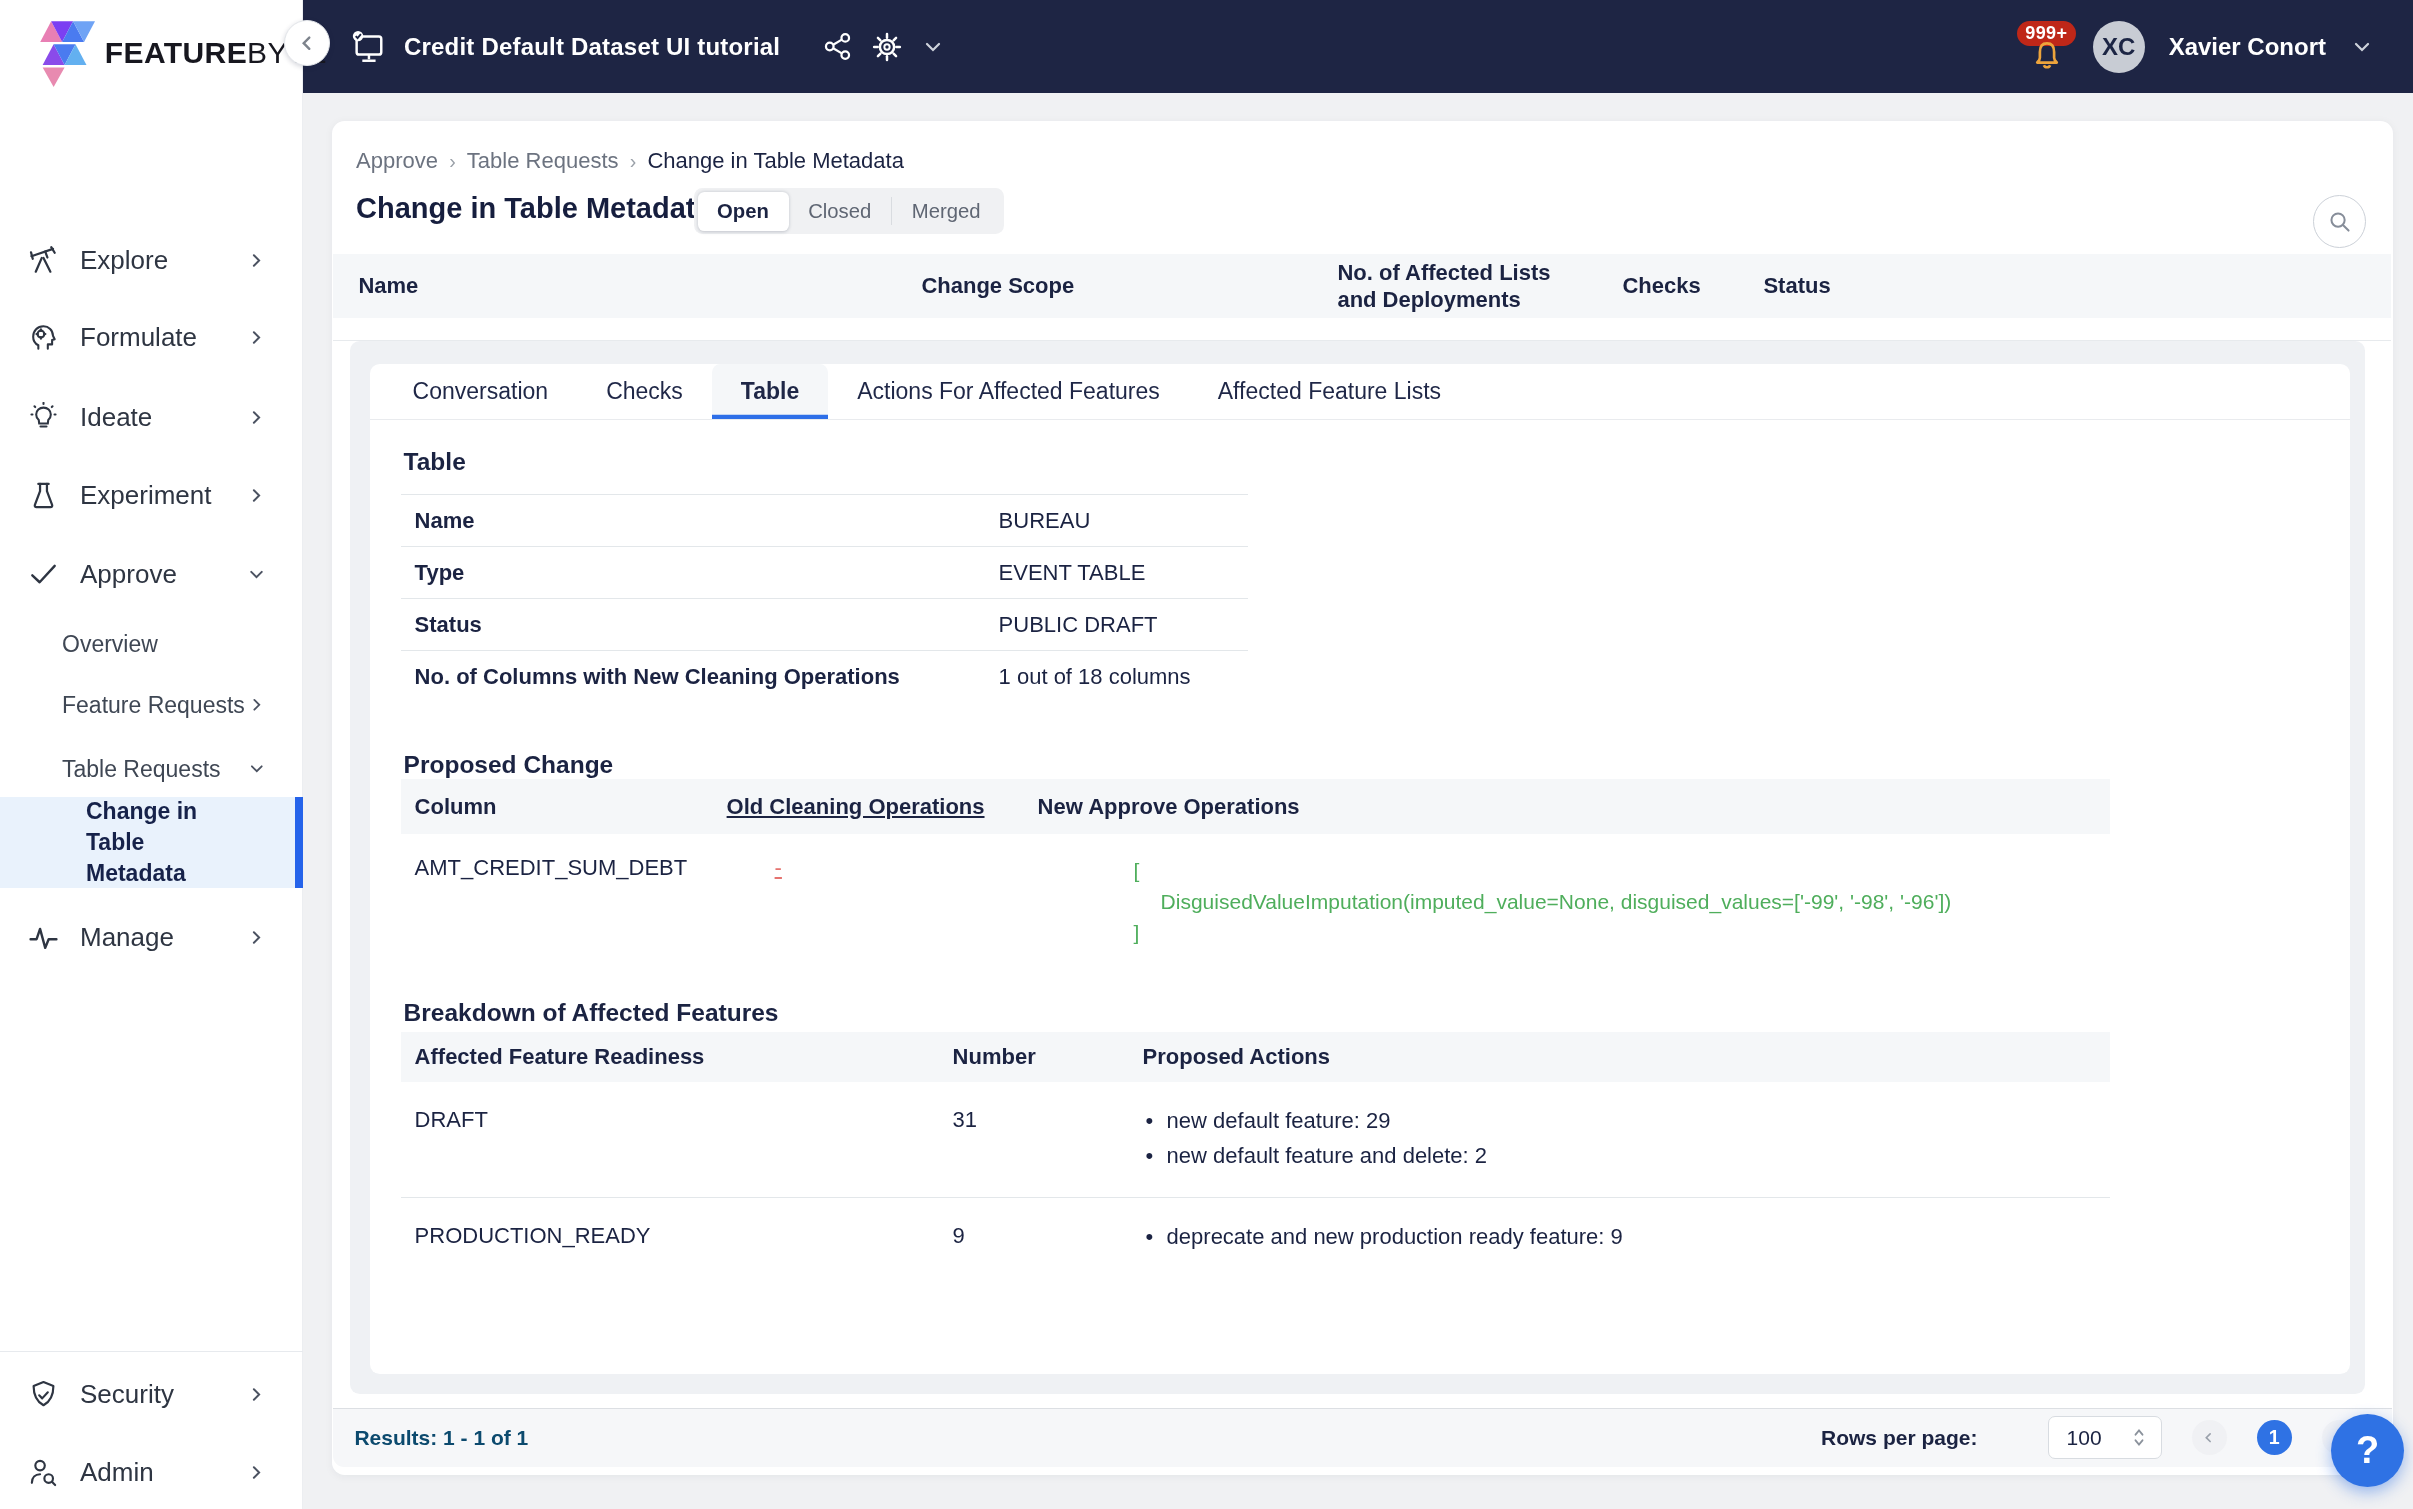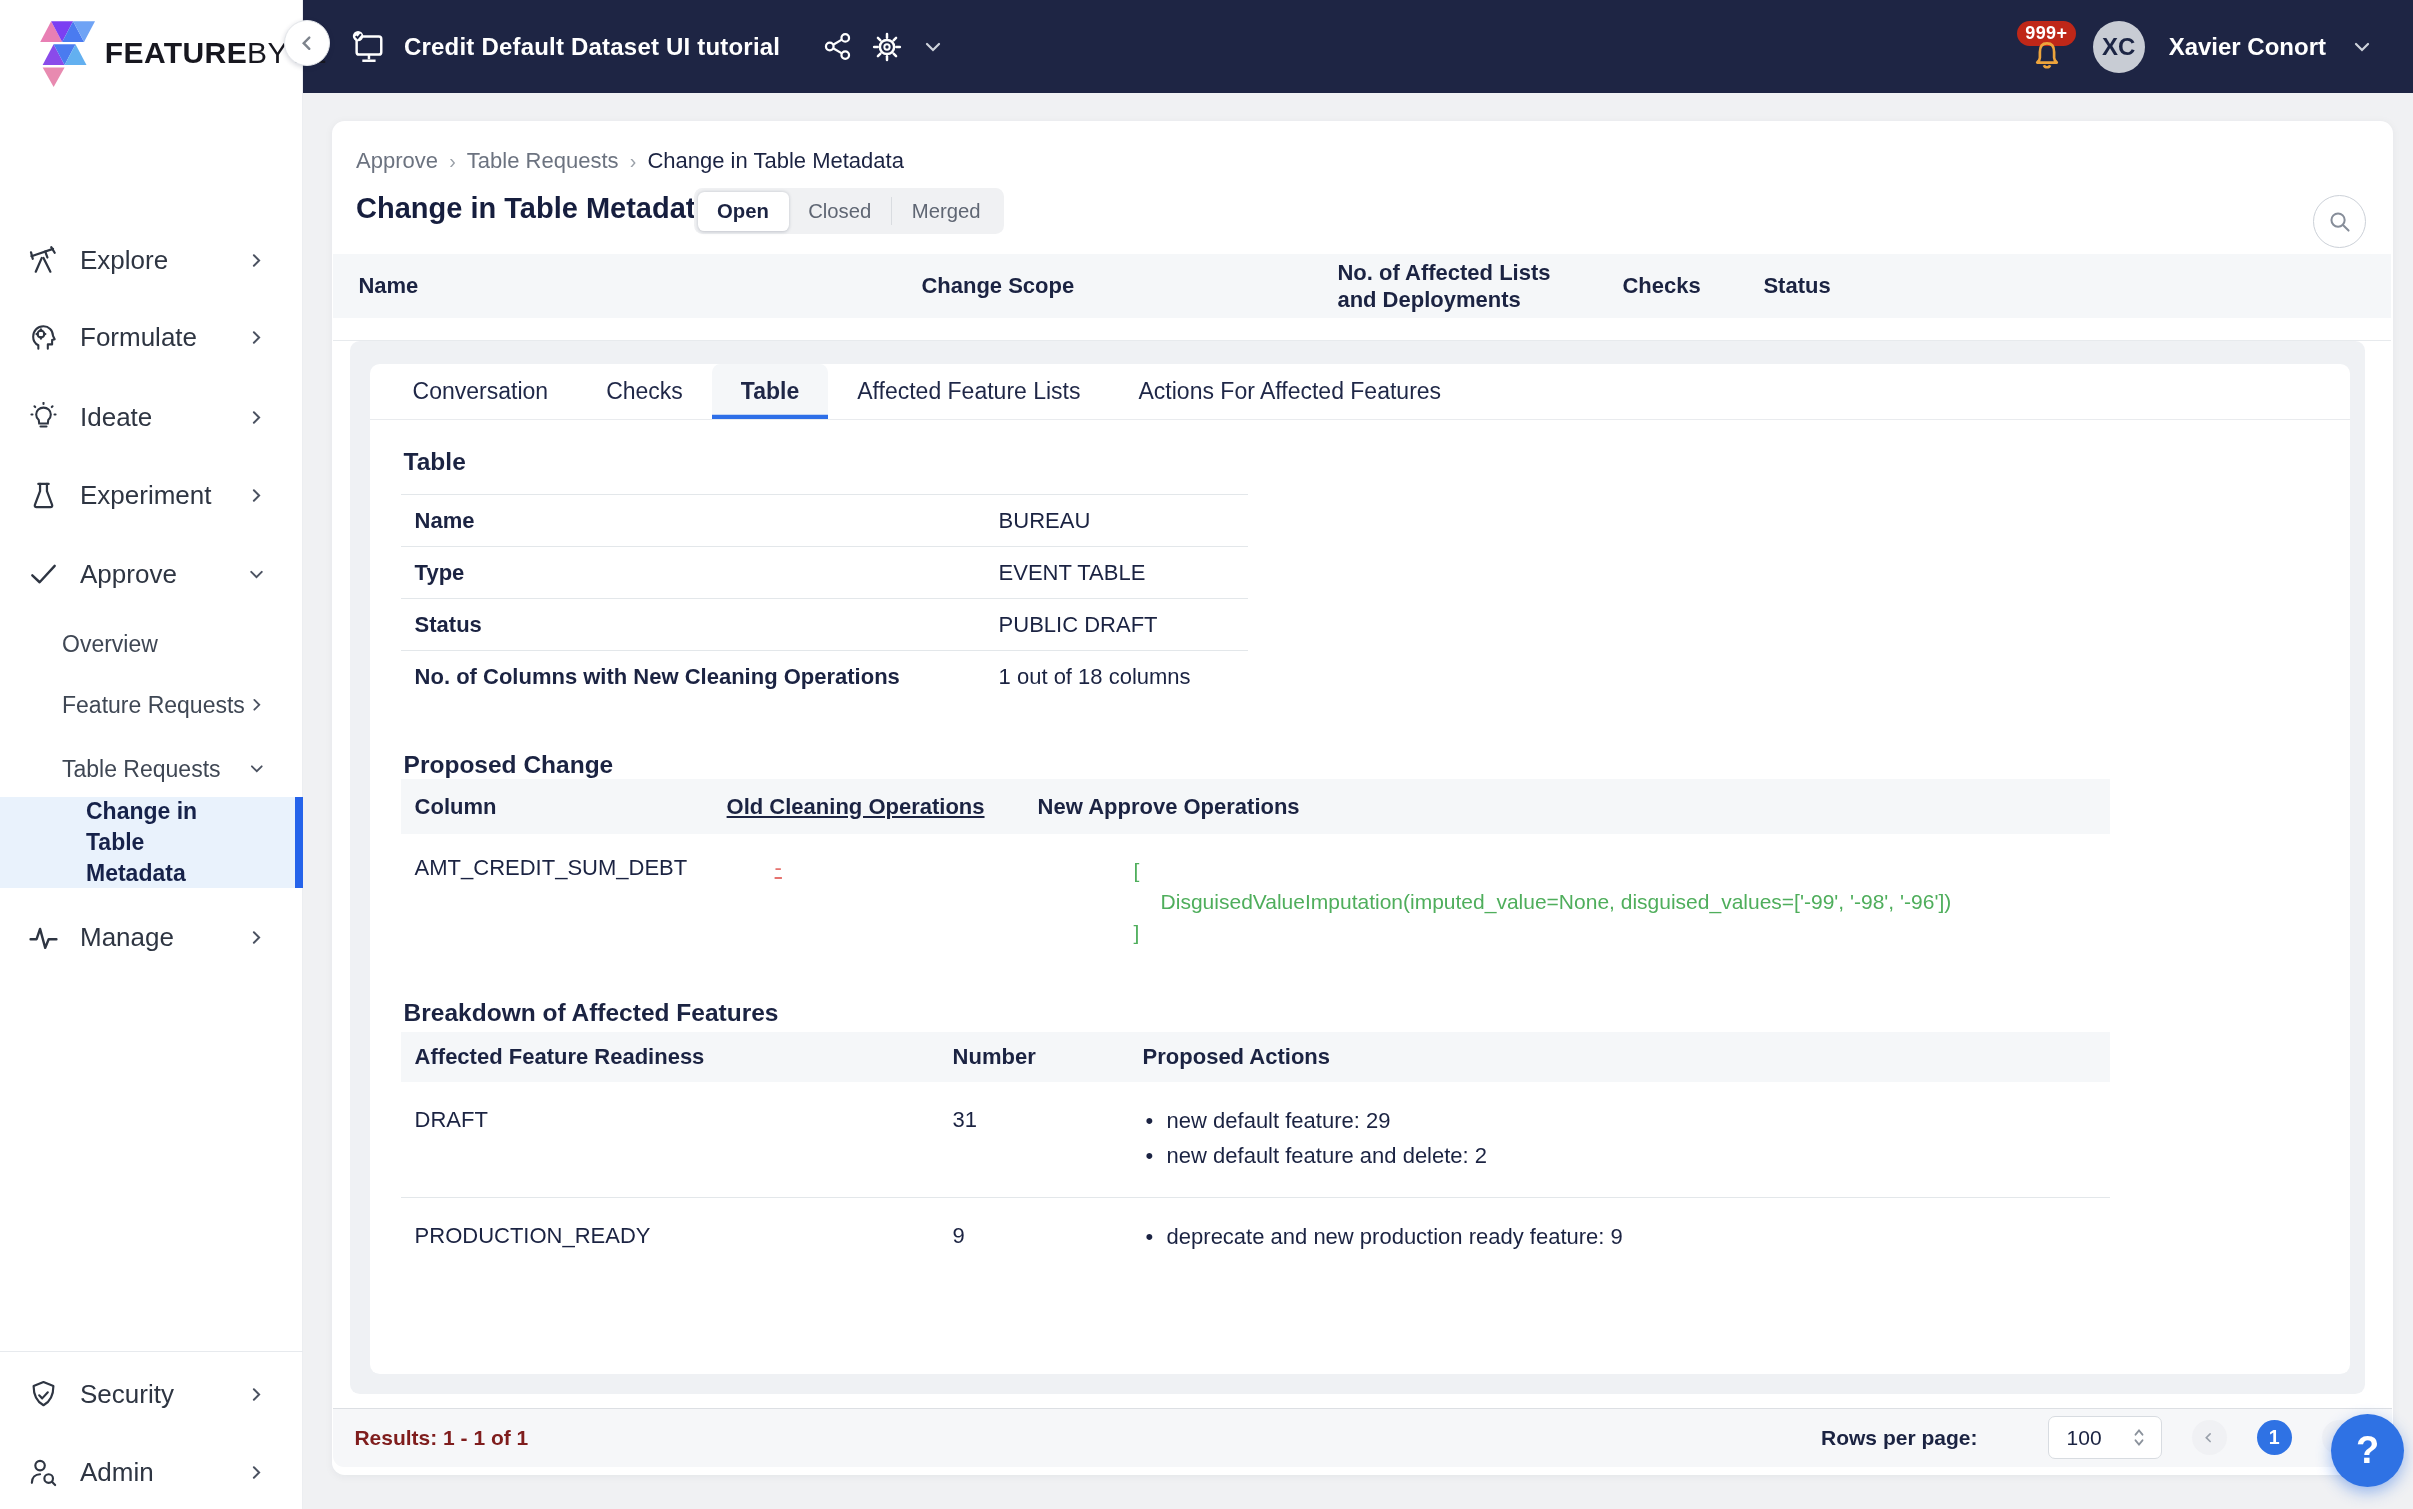--- a/index.html
+++ b/index.html
@@ -98,21 +98,21 @@
   .bd-row + .bd-row { border-top:1.4px solid #e3e7ea; }
   .bd-cell { font-size:22px; color:#1b2342; }
   .bullets { list-style:none; }
   .bullets li { font-size:22px; color:#1b2342; line-height:28px; position:relative; padding-left:24px; }
   .bullets li + li { margin-top:7px; }
   .bullets li::before { content:"•"; position:absolute; left:2.8px; color:#1b2342; }
 
   .card-footer { position:absolute; left:1.4px; right:1.4px; bottom:8.4px; height:59px; background:#f6f7f9;
     border-top:1.4px solid #dcdfe3; border-radius:0 0 11.2px 11.2px; display:flex; align-items:center;
     justify-content:space-between; padding:0 35px 0 21px; }
-  .results { font-size:21px; font-weight:700; color:#7f1d1d; }
+  .results { font-size:21px; font-weight:700; color:#0c4a6e; }
   .foot-right { display:flex; align-items:center; gap:30px; }
   .rpp-label { font-size:21px; font-weight:700; color:#1b2342; margin-right:4.2px; }
   .rpp-select { width:114px; height:43px; background:#fff; border:1.4px solid #d8dce1; border-radius:7px;
     display:flex; align-items:center; justify-content:space-between; padding:0 12.6px 0 18px;
     font-size:21px; color:#1b2342; cursor:pointer;margin-left:36px; }
   .pg-circle { width:35px; height:35px; border-radius:50%; display:flex; align-items:center;
     justify-content:center; cursor:pointer; font-size:19.6px; }
   .pg-prev,.pg-next { background:#f0f1f4; color:#9aa1ab; }
   .pg-page { background:#2f72e4; color:#fff; font-weight:600; }
   .fab { position:absolute; left:2331px; top:1414px; width:73px; height:73px; border-radius:50%;
@@ -398,22 +398,22 @@
     <span class="col lh-4">Status</span>
   </div>
   <div class="empty-row"></div>
 
   <div class="inset">
     <section class="panel">
       <div class="tabs">
         <span class="tab">Conversation</span>
         <span class="tab">Checks</span>
         <span class="tab active">Table</span>
+        <span class="tab">Actions For Affected Features</span>
         <span class="tab">Affected Feature Lists</span>
-        <span class="tab">Actions For Affected Features</span>
       </div>
 
       <h2 class="sec-heading">Table</h2>
       <div class="kv-table">
         <div class="kv-row">
           <span class="kv-label">Name</span>
           <span class="kv-value">BUREAU</span>
         </div>
         <div class="kv-row">
           <span class="kv-label">Type</span>

